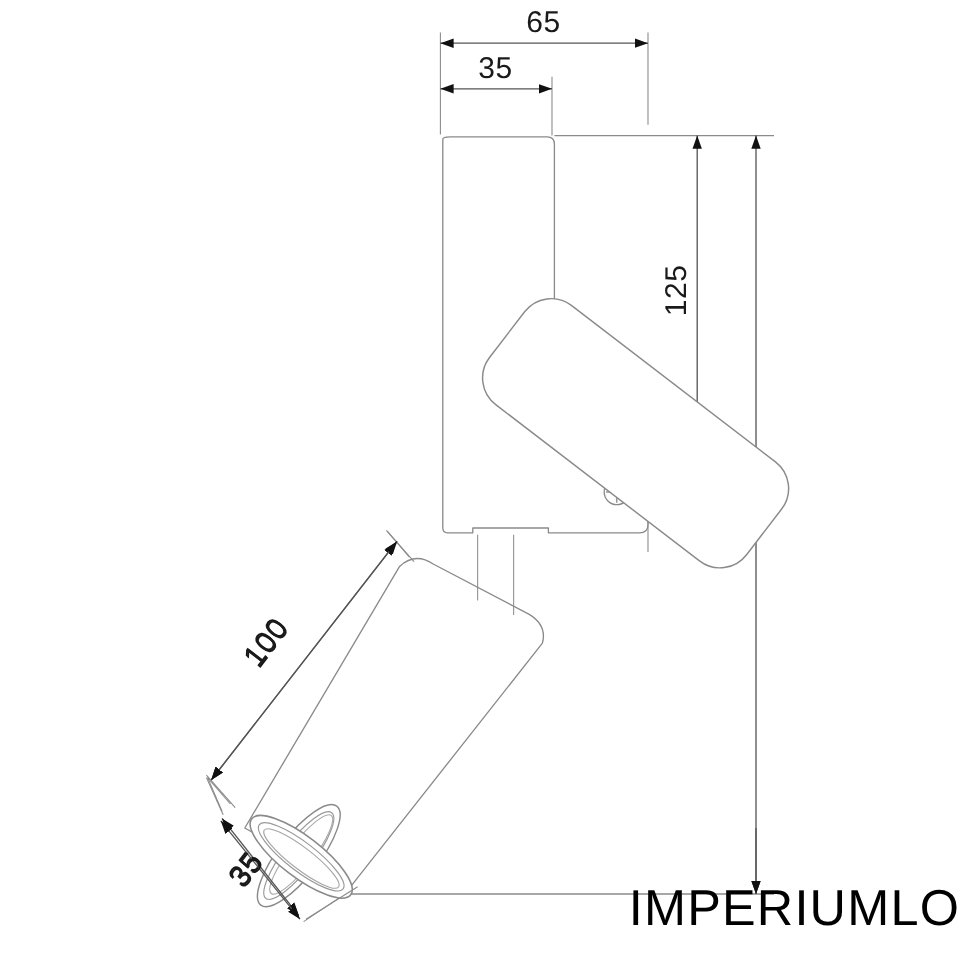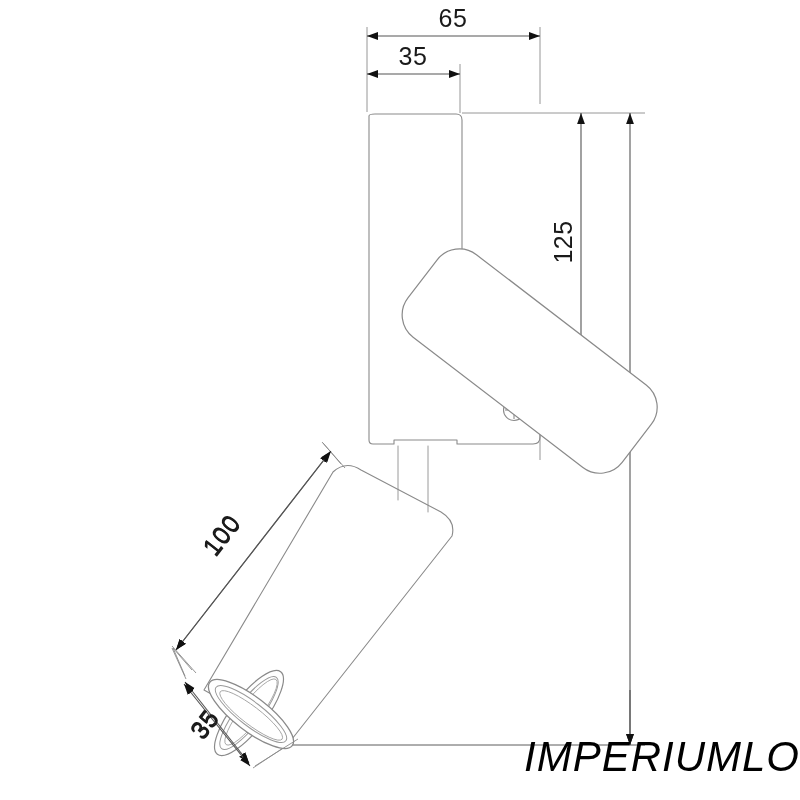--- a/index.html
+++ b/index.html
@@ -57,21 +57,20 @@
     stroke-width: 0.9;
   }
   .arrowhead {
     fill: #111111;
     stroke: none;
   }
   .wm {
     font-family: "Liberation Sans", sans-serif;
     font-size: 42px;
     letter-spacing: 1px;
-    font-style: italic;
   }
   .wm-imperium { fill: #7e7e7e; }
   .wm-loft { fill: #efa3a3; }
 </style>
 </head>
 <body>
 
 <div id="drawing-root">
 
   <svg id="tech-drawing" viewBox="0 0 800 800" xmlns="http://www.w3.org/2000/svg">

